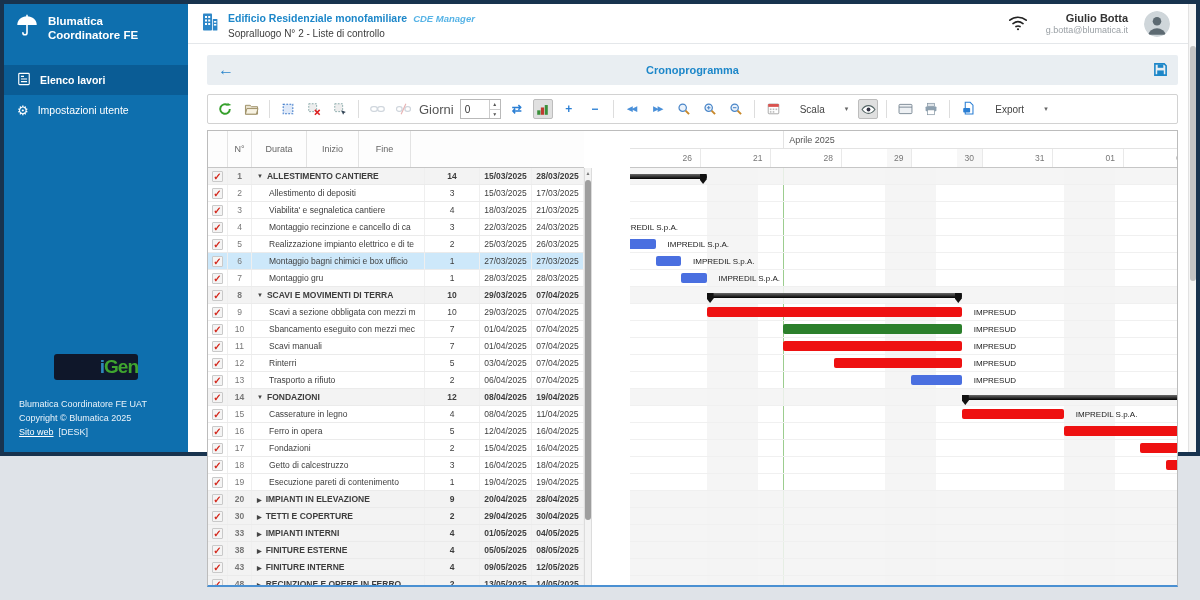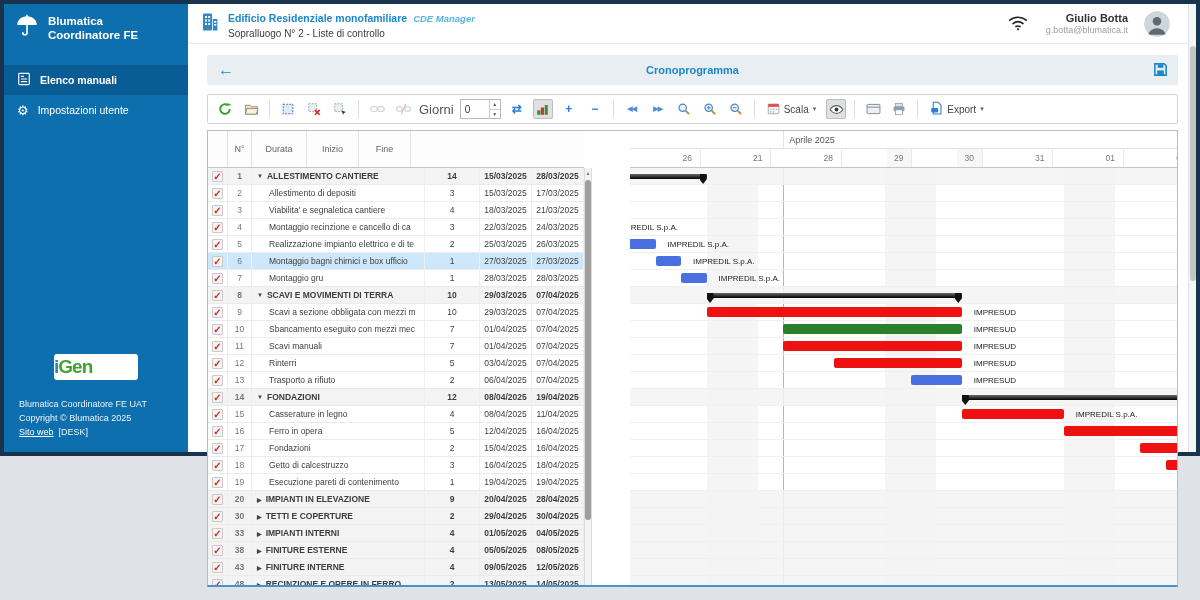--- a/index.html
+++ b/index.html
@@ -10,21 +10,21 @@
   
   .sidebar{width:184px;flex-shrink:0;background:#0e6fae;color:#fff;position:relative;}
   .logo{display:flex;align-items:center;gap:8px;padding:9px 10px 8px 10px;}
   .logo svg{flex-shrink:0;}
   .logo-text{font-size:11.5px;font-weight:bold;line-height:1.25;}
   .nav{margin-top:14px;}
   .nav-item{display:flex;align-items:center;gap:9px;height:30px;padding:0 13px;font-size:10.5px;cursor:pointer;}
   .nav-item.active{background:#0a5c95;font-weight:bold;}
   .nav-item .gear{font-size:13px;line-height:1;}
   .sb-footer{position:absolute;bottom:12px;left:0;right:0;padding:0 15px;font-size:9px;color:#eaf3fa;line-height:1.55;}
-  .igen{background:#ffffff;width:84px;margin:0 auto 18px auto;border-radius:3px;text-align:left;font-weight:bold;font-size:19px;line-height:26px;letter-spacing:-1px;}
+  .igen{background:#0f172a;width:84px;margin:0 auto 18px auto;border-radius:3px;text-align:right;font-weight:bold;font-size:19px;line-height:26px;letter-spacing:-1px;}
   .igen .i{color:#2e86b9;} .igen .gen{color:#3fa52f;}
   .sb-link{color:#fff;text-decoration:underline;cursor:pointer;}
 
   
   .main{flex:1;min-width:0;display:flex;flex-direction:column;background:#fff;}
   .topbar{height:40px;flex-shrink:0;border-bottom:1px solid #e4e7ea;display:flex;align-items:center;padding:0 12px;gap:8px;}
   .proj-line1{font-size:10.5px;font-weight:bold;color:#1d87c9;white-space:nowrap;}
   .badge-cde{font-size:9.5px;font-style:italic;font-weight:bold;color:#56b3e6;margin-left:6px;}
   .proj-sub{font-size:10px;color:#3c3c3c;margin-top:2px;}
   .user-area{margin-left:auto;display:flex;align-items:center;gap:16px;padding-right:14px;}
@@ -46,21 +46,21 @@
   .tb.dim{opacity:.45;}
   .tsep{width:1px;height:18px;background:#ddd;margin:0 2px;flex-shrink:0;}
   .tlbl{font-size:13px;color:#555;}
   .giorni-box{display:flex;border:1px solid #b9b9b9;height:20px;background:#fff;}
   .giorni-box input{width:28px;border:none;font-size:10px;padding:0 4px;outline:none;font-family:"Liberation Sans",sans-serif;color:#333;}
   .spin{display:flex;flex-direction:column;border-left:1px solid #ccc;width:11px;}
   .spin span{flex:1;font-size:5px;line-height:8px;text-align:center;color:#555;cursor:pointer;}
   .spin span:first-child{border-bottom:1px solid #ccc;}
   .g-blue{color:#2b7fd4;font-weight:bold;font-size:12px;line-height:1;}
   .g-arr{color:#4a90d9;font-size:7px;letter-spacing:-1px;font-weight:bold;}
-  .tbtn{display:flex;align-items:center;gap:4px;font-size:10px;color:#444;padding:2px 4px;cursor:pointer;white-space:nowrap;}
+  .tbtn{display:flex;align-items:center;gap:20px;font-size:10px;color:#444;padding:2px 4px;cursor:pointer;white-space:nowrap;}
   .caret{font-size:7px;color:#666;}
 
   
   .grid{width:971px;margin-top:6px;height:457px;border:1px solid #bcbcbc;border-bottom:2px solid #4a90d2;background:#fff;display:flex;overflow:hidden;}
   .pane-left{width:376px;flex-shrink:0;display:flex;flex-direction:column;}
   .th-row{height:37px;flex-shrink:0;display:flex;border-bottom:1px solid #c6c6c6;background:#fdfdfd;}
   .th{display:flex;align-items:center;justify-content:center;font-size:9px;color:#666;border-right:1px solid #e3e3e3;}
   .w-check{width:20px;} .w-num{width:24px;} .w-name{width:173px;} .w-dur{width:55px;} .w-date{width:52px;}
   .t-body{flex:1;overflow:hidden;}
   .t-row{display:flex;height:17px;border-bottom:1px solid #ebebeb;background:#fff;cursor:pointer;}
@@ -120,21 +120,21 @@
       </div>
     </div>
     <nav class="nav">
       <div class="nav-item active">
         <span>
           <svg width="14" height="14" viewBox="0 0 16 16">
               <rect x="2" y="1.5" width="12" height="13" rx="1" fill="none" stroke="#fff" stroke-width="1.3"></rect>
               <path d="M4.5 5h3.5M4.5 8h7M4.5 11h7" stroke="#fff" stroke-width="1.2"></path>
             </svg>
         </span>
-        <span>Elenco manuali</span>
+        <span>Elenco lavori</span>
       </div>
       <div class="nav-item">
         <span class="gear">⚙</span>
         <span>Impostazioni utente</span>
       </div>
     </nav>
     <div class="sb-footer">
       <div class="igen"><span class="i">i</span><span class="gen">Gen</span></div>
       <div>Blumatica Coordinatore FE UAT</div>
       <div>Copyright © Blumatica 2025</div>

